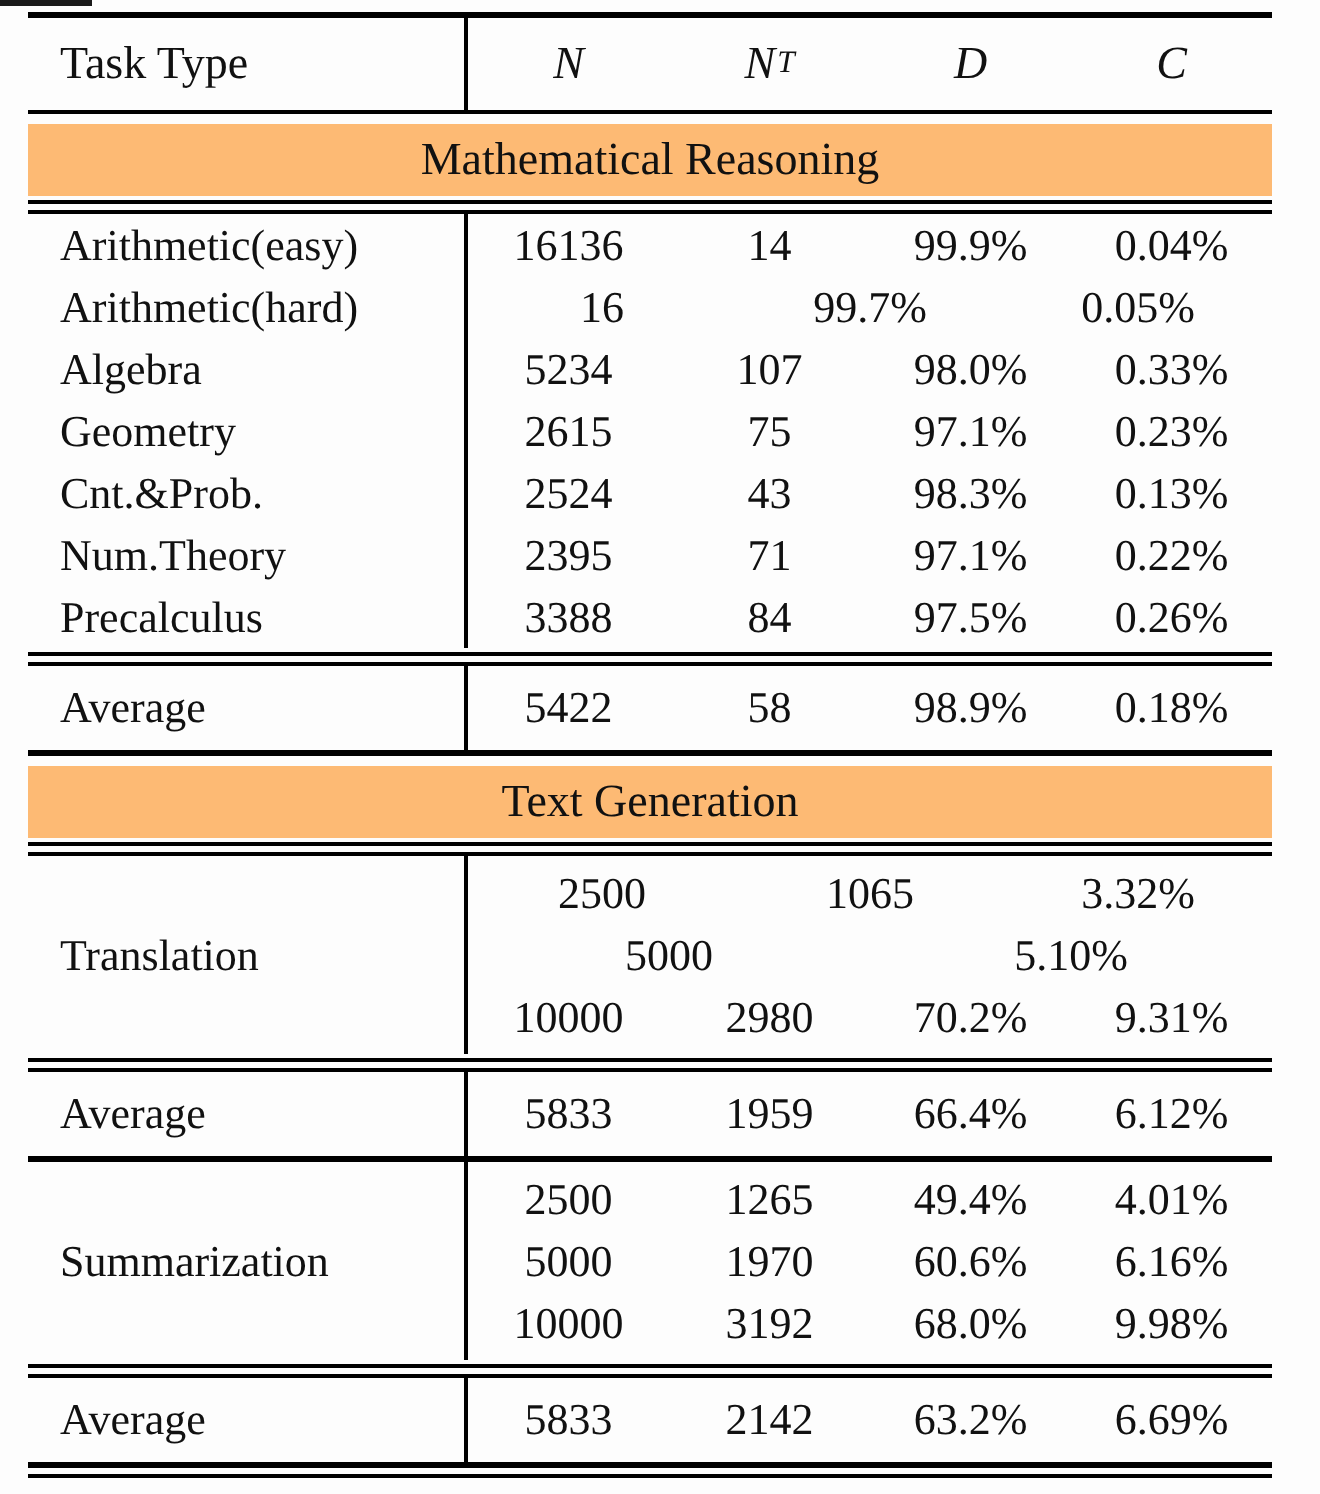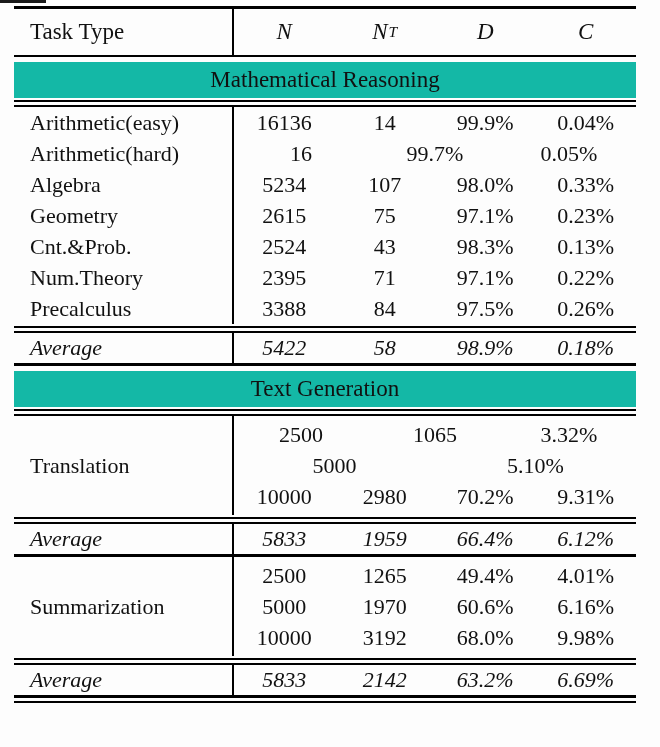--- a/index.html
+++ b/index.html
@@ -18,23 +18,23 @@
   
   .row{display:flex;height:31px;font-size:22px;}
   .lbl{width:218px;box-sizing:border-box;padding-left:16px;display:flex;align-items:center;}
   .nums{flex:1;display:flex;border-left:2px solid #000;}
   .nc{flex:1;display:flex;align-items:center;justify-content:center;}
   
   .hdr{height:46px;font-size:23px;}
   .hdr .nc{font-style:italic;}
   .hdr .sub{font-size:0.68em;font-style:italic;vertical-align:sub;margin-left:1px;}
   
-  .band{height:36px;margin-top:5px;background:#14b8a6;display:flex;align-items:center;justify-content:center;font-size:23px;}
-  
-  .avg{height:30px;font-style:italic;}
+  .band{height:36px;margin-top:5px;background:#fdba74;display:flex;align-items:center;justify-content:center;font-size:23px;}
+  
+  .avg{height:42px;}
   
   .grp{display:flex;font-size:22px;}
   .grp .nums{flex-direction:column;padding:3px 0;font-family:Liberation Serif, serif;}
   .grow{display:flex;height:31px;}
 </style>
 </head>
 <body>
 
 <div class="artifact"></div>
 

